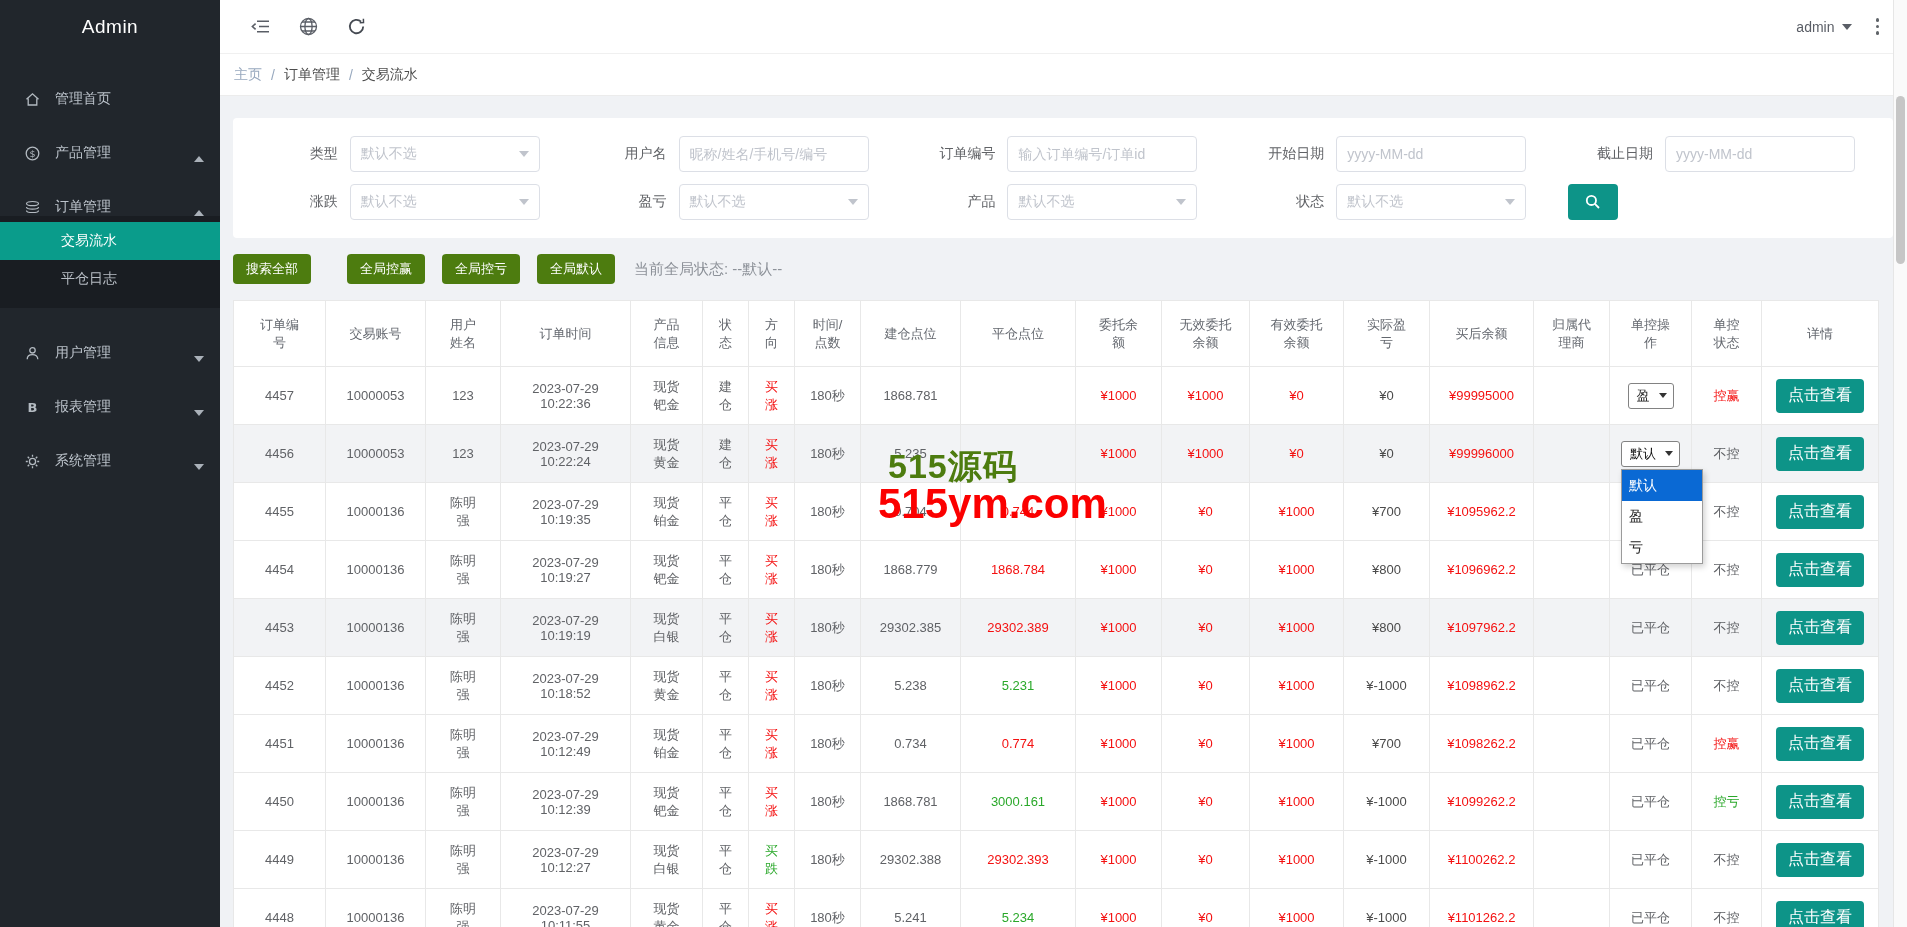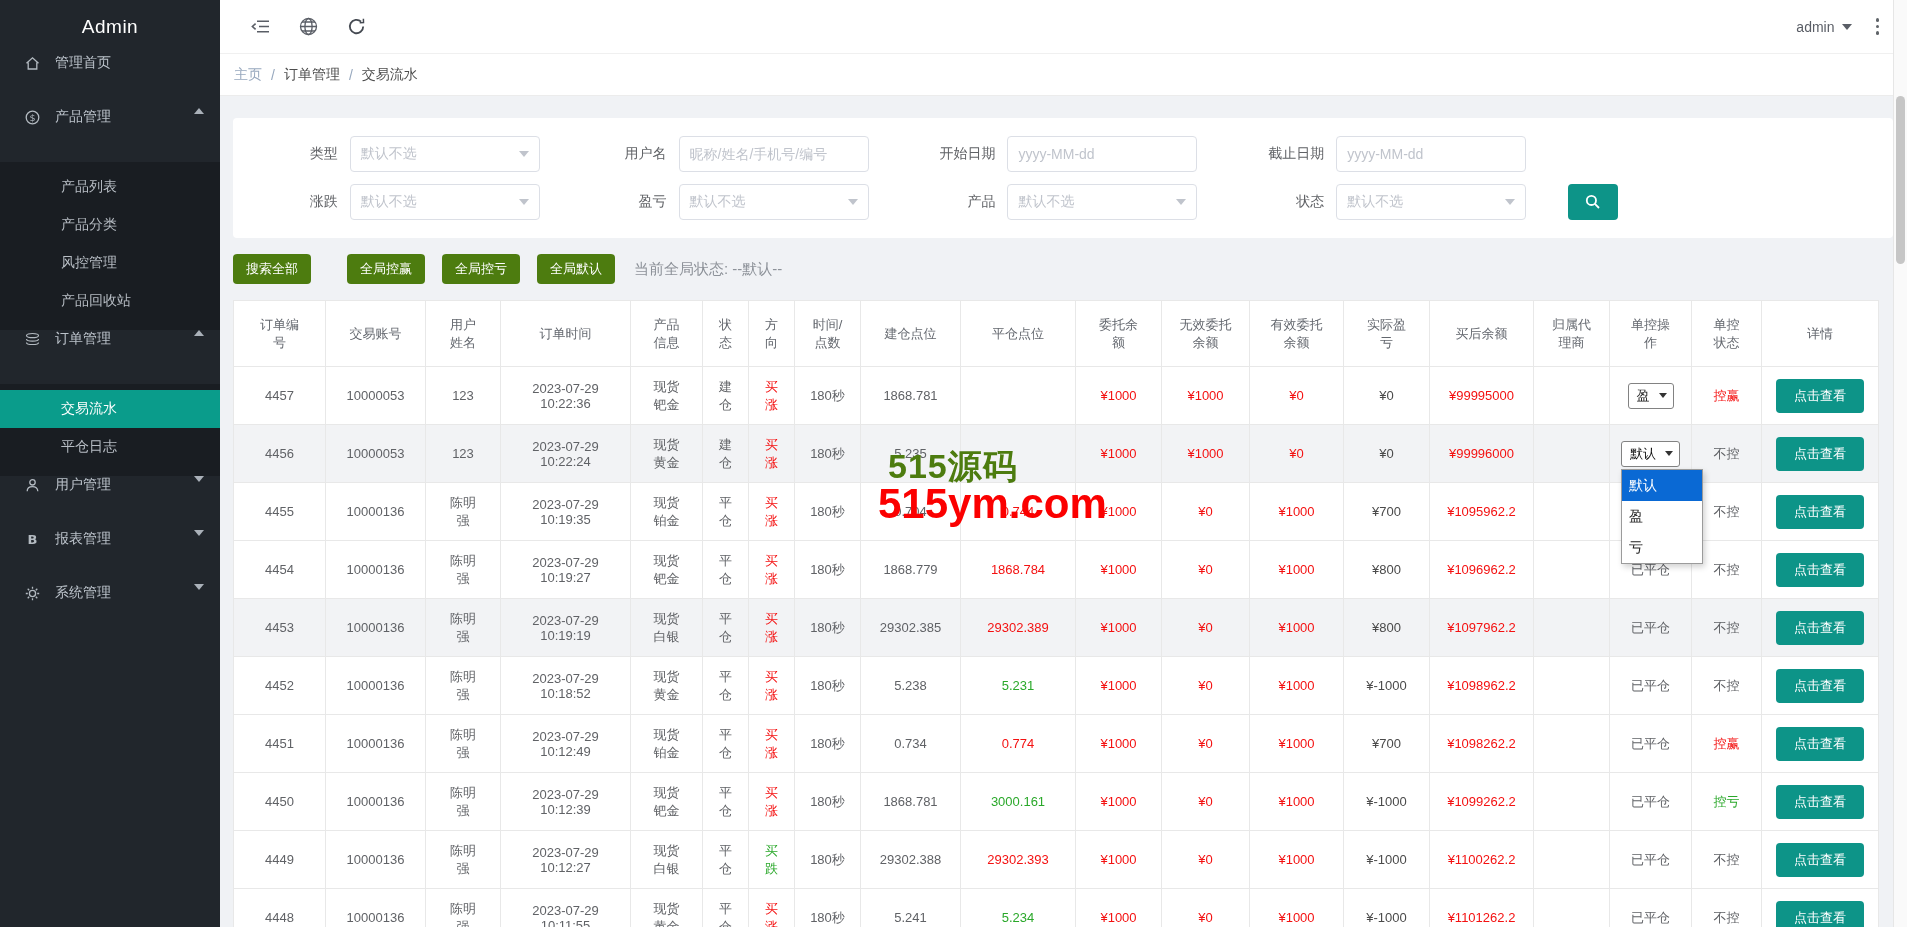--- a/index.html
+++ b/index.html
@@ -6,21 +6,21 @@
   html,body { width:1907px; height:927px; overflow:hidden; }
   body {
     font-family:"Liberation Sans","DejaVu Sans",sans-serif;
     background:#f0f2f5; position:relative; color:#606266;
   }
   
   .sidebar { position:absolute; left:0; top:0; width:220px; height:100%;
     background:#21262c; z-index:10; }
   .app-title { height:54px; display:flex; align-items:center; justify-content:center;
     color:#fff; font-size:19px; letter-spacing:.5px; }
-  .nav-item { height:54px; display:flex; align-items:flex-start; padding:0 16px 0 24px;
+  .nav-item { height:54px; display:flex; align-items:flex-end; padding:0 16px 0 24px;
     color:#bcc3cb; font-size:14px; cursor:pointer; }
   .nav-item .ic { width:18px; height:18px; margin-right:13px; flex:0 0 18px; display:flex; align-items:center; }
   .nav-item .lbl { flex:1; }
   .chev { width:0; height:0; border-left:5px solid transparent; border-right:5px solid transparent; }
   .chev.up   { border-bottom:6px solid #aab1b9; }
   .chev.down { border-top:6px solid #aab1b9; }
   .submenu { background:#191d22; padding:6px 0 10px; }
   .sub-item { height:38px; display:flex; align-items:center; padding-left:61px;
     color:#b7bdc4; font-size:14px; cursor:pointer; }
   .sub-item.active { background:#0a9c8b; color:#fff; }
@@ -68,21 +68,21 @@
   table { width:1645px; table-layout:fixed; border-collapse:collapse; background:#fff; }
   th, td { border:1px solid #e8e8e8; text-align:center; white-space:pre-line;
     font-size:13px; font-weight:400; vertical-align:middle; padding:6px 4px; word-wrap:break-word; }
   th { color:#63676e; height:66px; background:#fff; }
   td { color:#606266; height:58px; }
   tr.shaded td { background:#f2f3f5; }
   .c-red   { color:#f41111; }
   .c-green { color:#2aa82a; }
   .c-dark  { color:#4a4a4a; }
   .view-btn { width:88px; height:34px; background:#0d9488; color:#fff; border:none;
-    border-radius:4px; font-size:13px; cursor:pointer; font-family:inherit; }
+    border-radius:4px; font-size:16px; cursor:pointer; font-family:inherit; }
   .mini-select { position:relative; display:inline-flex; align-items:center; gap:9px;
     border:1px solid #828282; border-radius:3px; background:#fff; padding:3px 6px 3px 8px;
     font-size:13px; color:#111; cursor:pointer; }
   .mini-select .tri { width:0; height:0; border-left:4px solid transparent;
     border-right:4px solid transparent; border-top:5px solid #333; }
   .dd-popup { position:absolute; top:27px; left:-1px; width:82px; background:#fff;
     border:1px solid #9b9b9b; box-shadow:2px 3px 6px rgba(0,0,0,.18); z-index:40; text-align:left; }
   .dd-opt { height:31px; line-height:31px; padding-left:7px; font-size:14px; color:#1a1a1a; cursor:pointer; }
   .dd-opt.sel { background:#0a69d4; color:#fff; }
   
@@ -115,26 +115,20 @@
   <div class="nav-item">
     <span class="ic">
       <svg width="17" height="17" viewBox="0 0 17 17">
           <circle cx="8.5" cy="8.5" r="6.3" fill="none" stroke="#b3bac1" stroke-width="1.3"></circle>
           <text x="8.5" y="12" font-size="9.5" text-anchor="middle" fill="#b3bac1" font-family="DejaVu Sans, sans-serif">$</text>
         </svg>
     </span>
     <span class="lbl">产品管理</span>
     <span class="chev up"></span>
   </div>
-  <div class="submenu">
-    <div class="sub-item">产品列表</div>
-    <div class="sub-item">产品分类</div>
-    <div class="sub-item">风控管理</div>
-    <div class="sub-item">产品回收站</div>
-  </div>
 
   <div class="nav-item">
     <span class="ic">
       <svg width="17" height="17" viewBox="0 0 17 17" fill="none" stroke="#b3bac1" stroke-width="1.2">
           <ellipse cx="8.5" cy="4.6" rx="6" ry="2.1"></ellipse>
           <path d="M2.5 8 c0 1.16 2.69 2.1 6 2.1 s6 -.94 6 -2.1 M2.5 11.4 c0 1.16 2.69 2.1 6 2.1 s6 -.94 6 -2.1"></path>
         </svg>
     </span>
     <span class="lbl">订单管理</span>
     <span class="chev up"></span>
@@ -227,20 +221,26 @@
           <span class="f-label">类型</span>
           <span class="f-control f-select">
             <span>默认不选</span>
               <span class="tri"></span>
           </span>
         </div>
         <div class="f-cell">
           <span class="f-label">用户名</span>
           <span class="f-control">
               <input class="f-input" placeholder="昵称/姓名/手机号/编号" style="">
+            </span>
+        </div>
+        <div class="f-cell">
+          <span class="f-label">订单编号</span>
+          <span class="f-control">
+              <input class="f-input" placeholder="输入订单编号/订单id" style="">
             </span>
         </div>
         <div class="f-cell">
           <span class="f-label">开始日期</span>
           <span class="f-control">
               <input class="f-input" placeholder="yyyy-MM-dd" style="">
             </span>
         </div>
         <div class="f-cell">
           <span class="f-label">截止日期</span>

